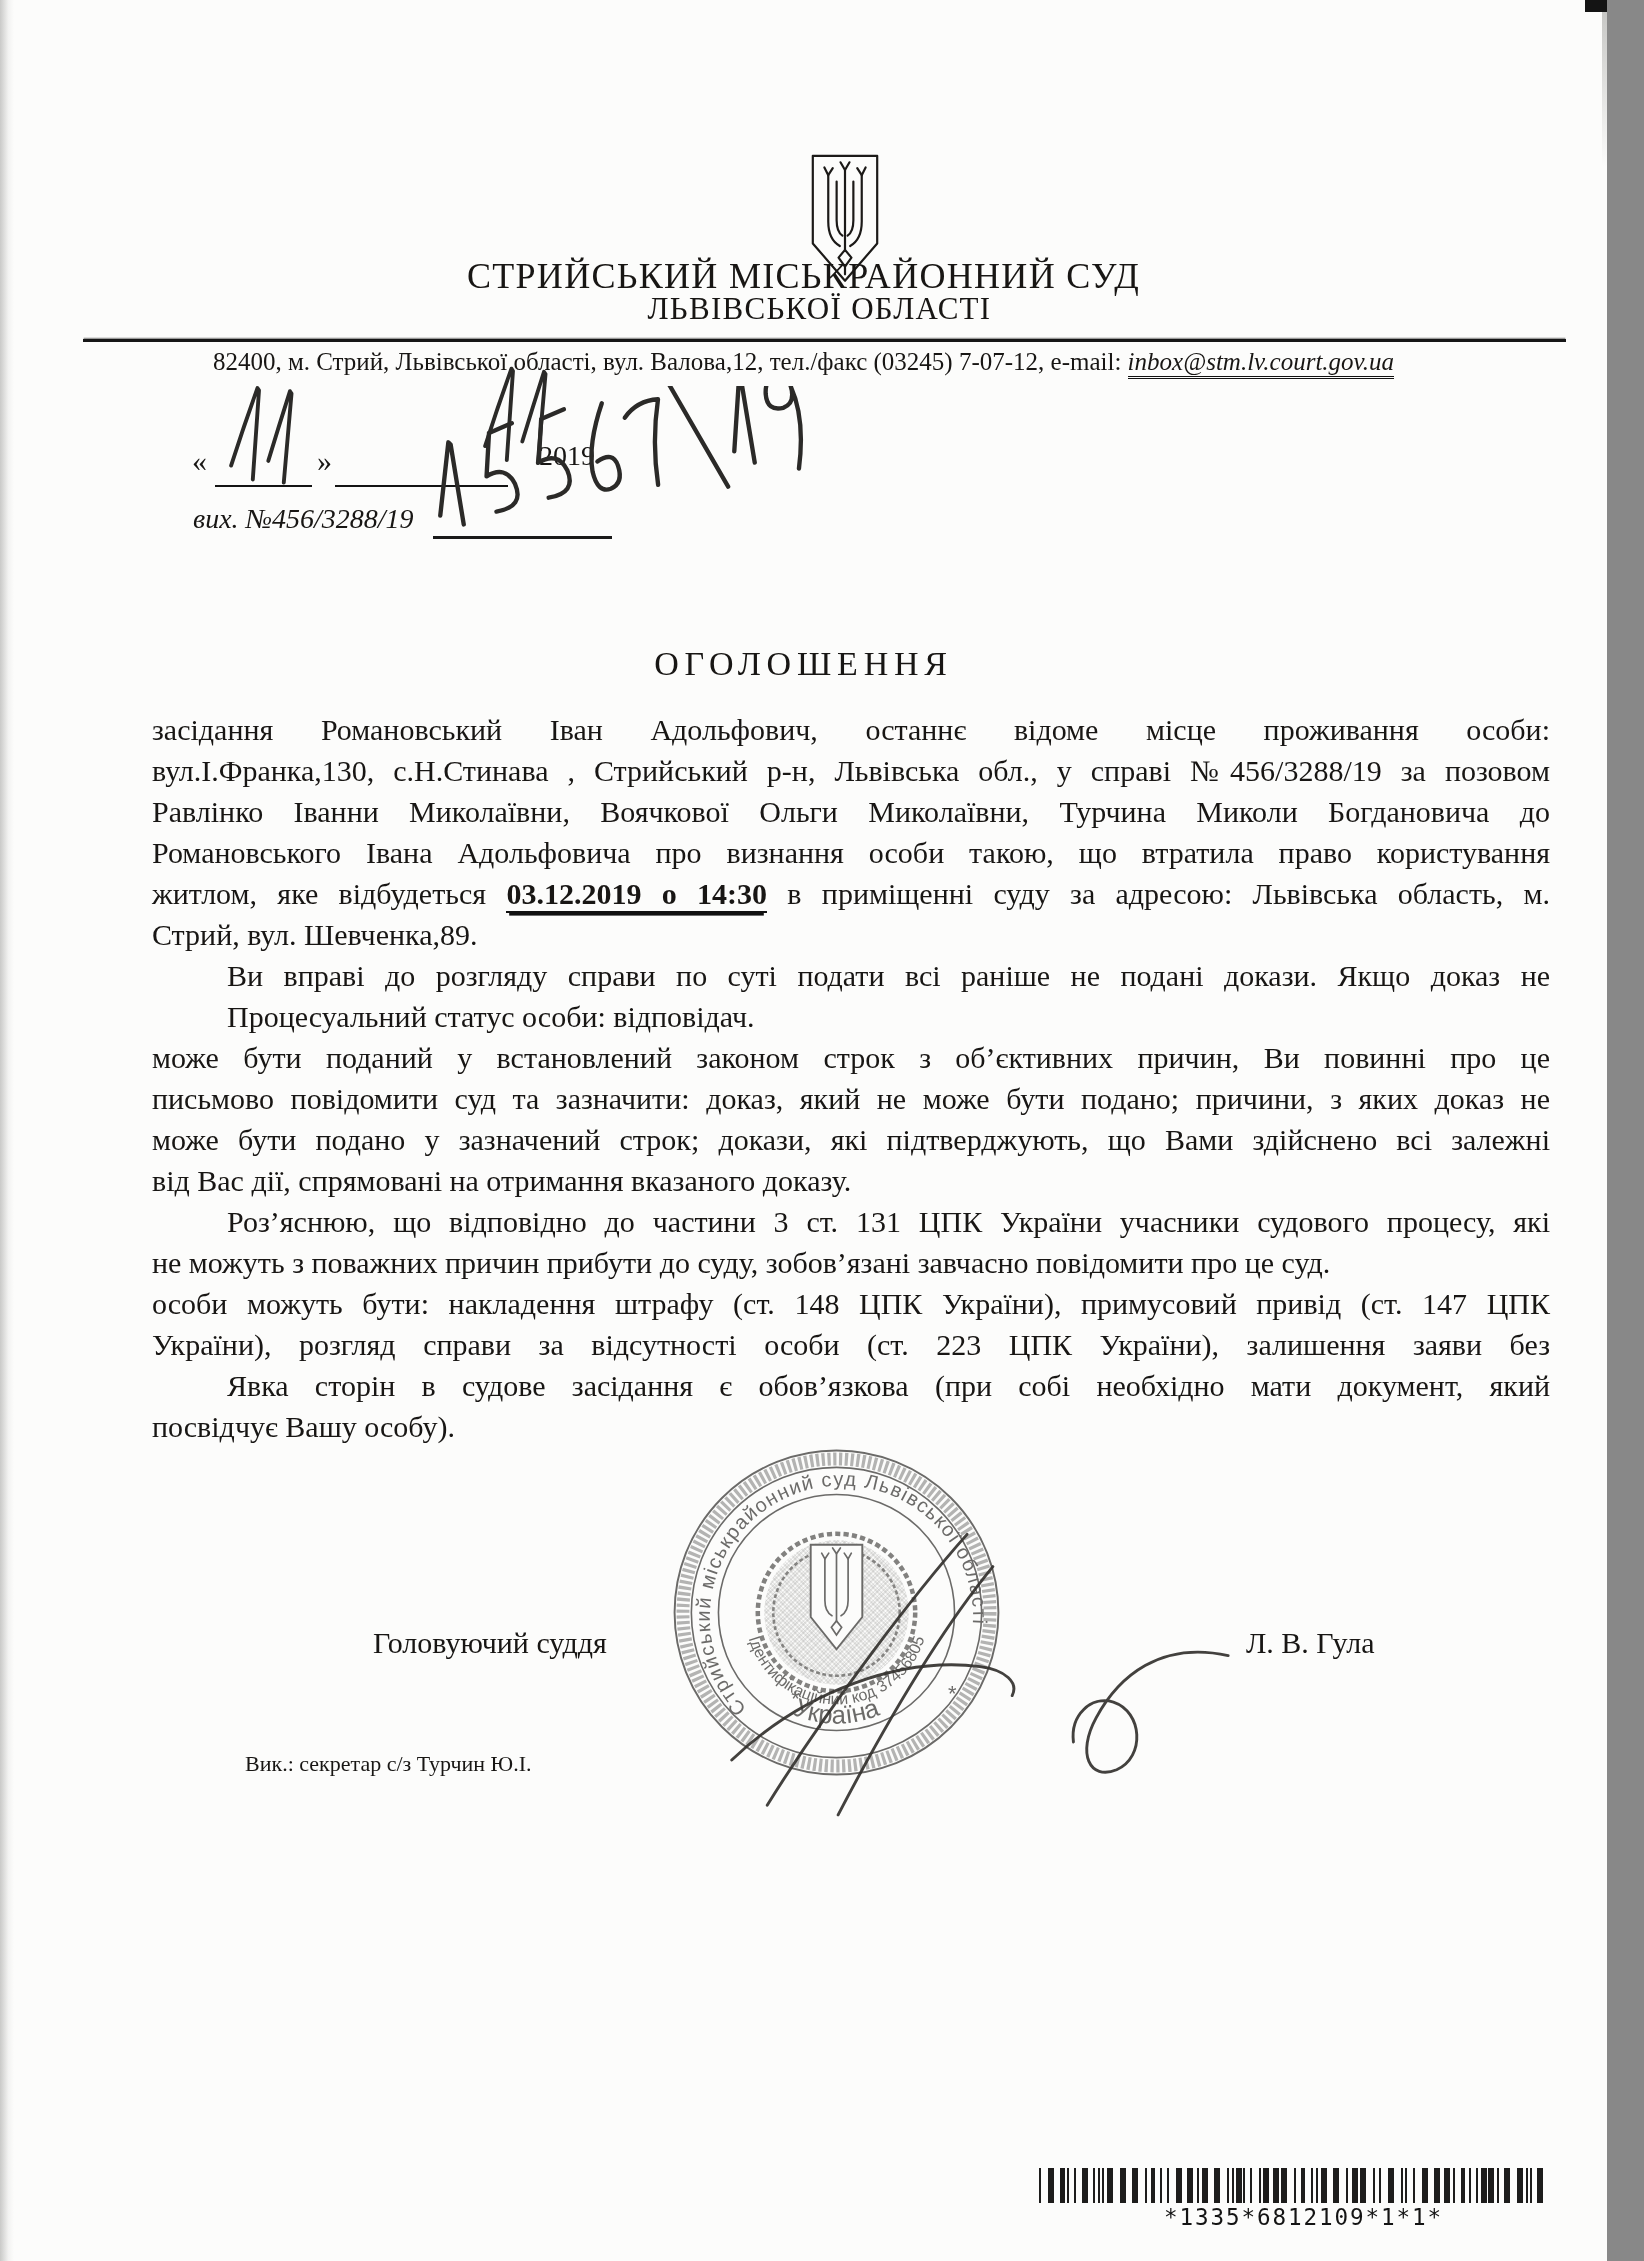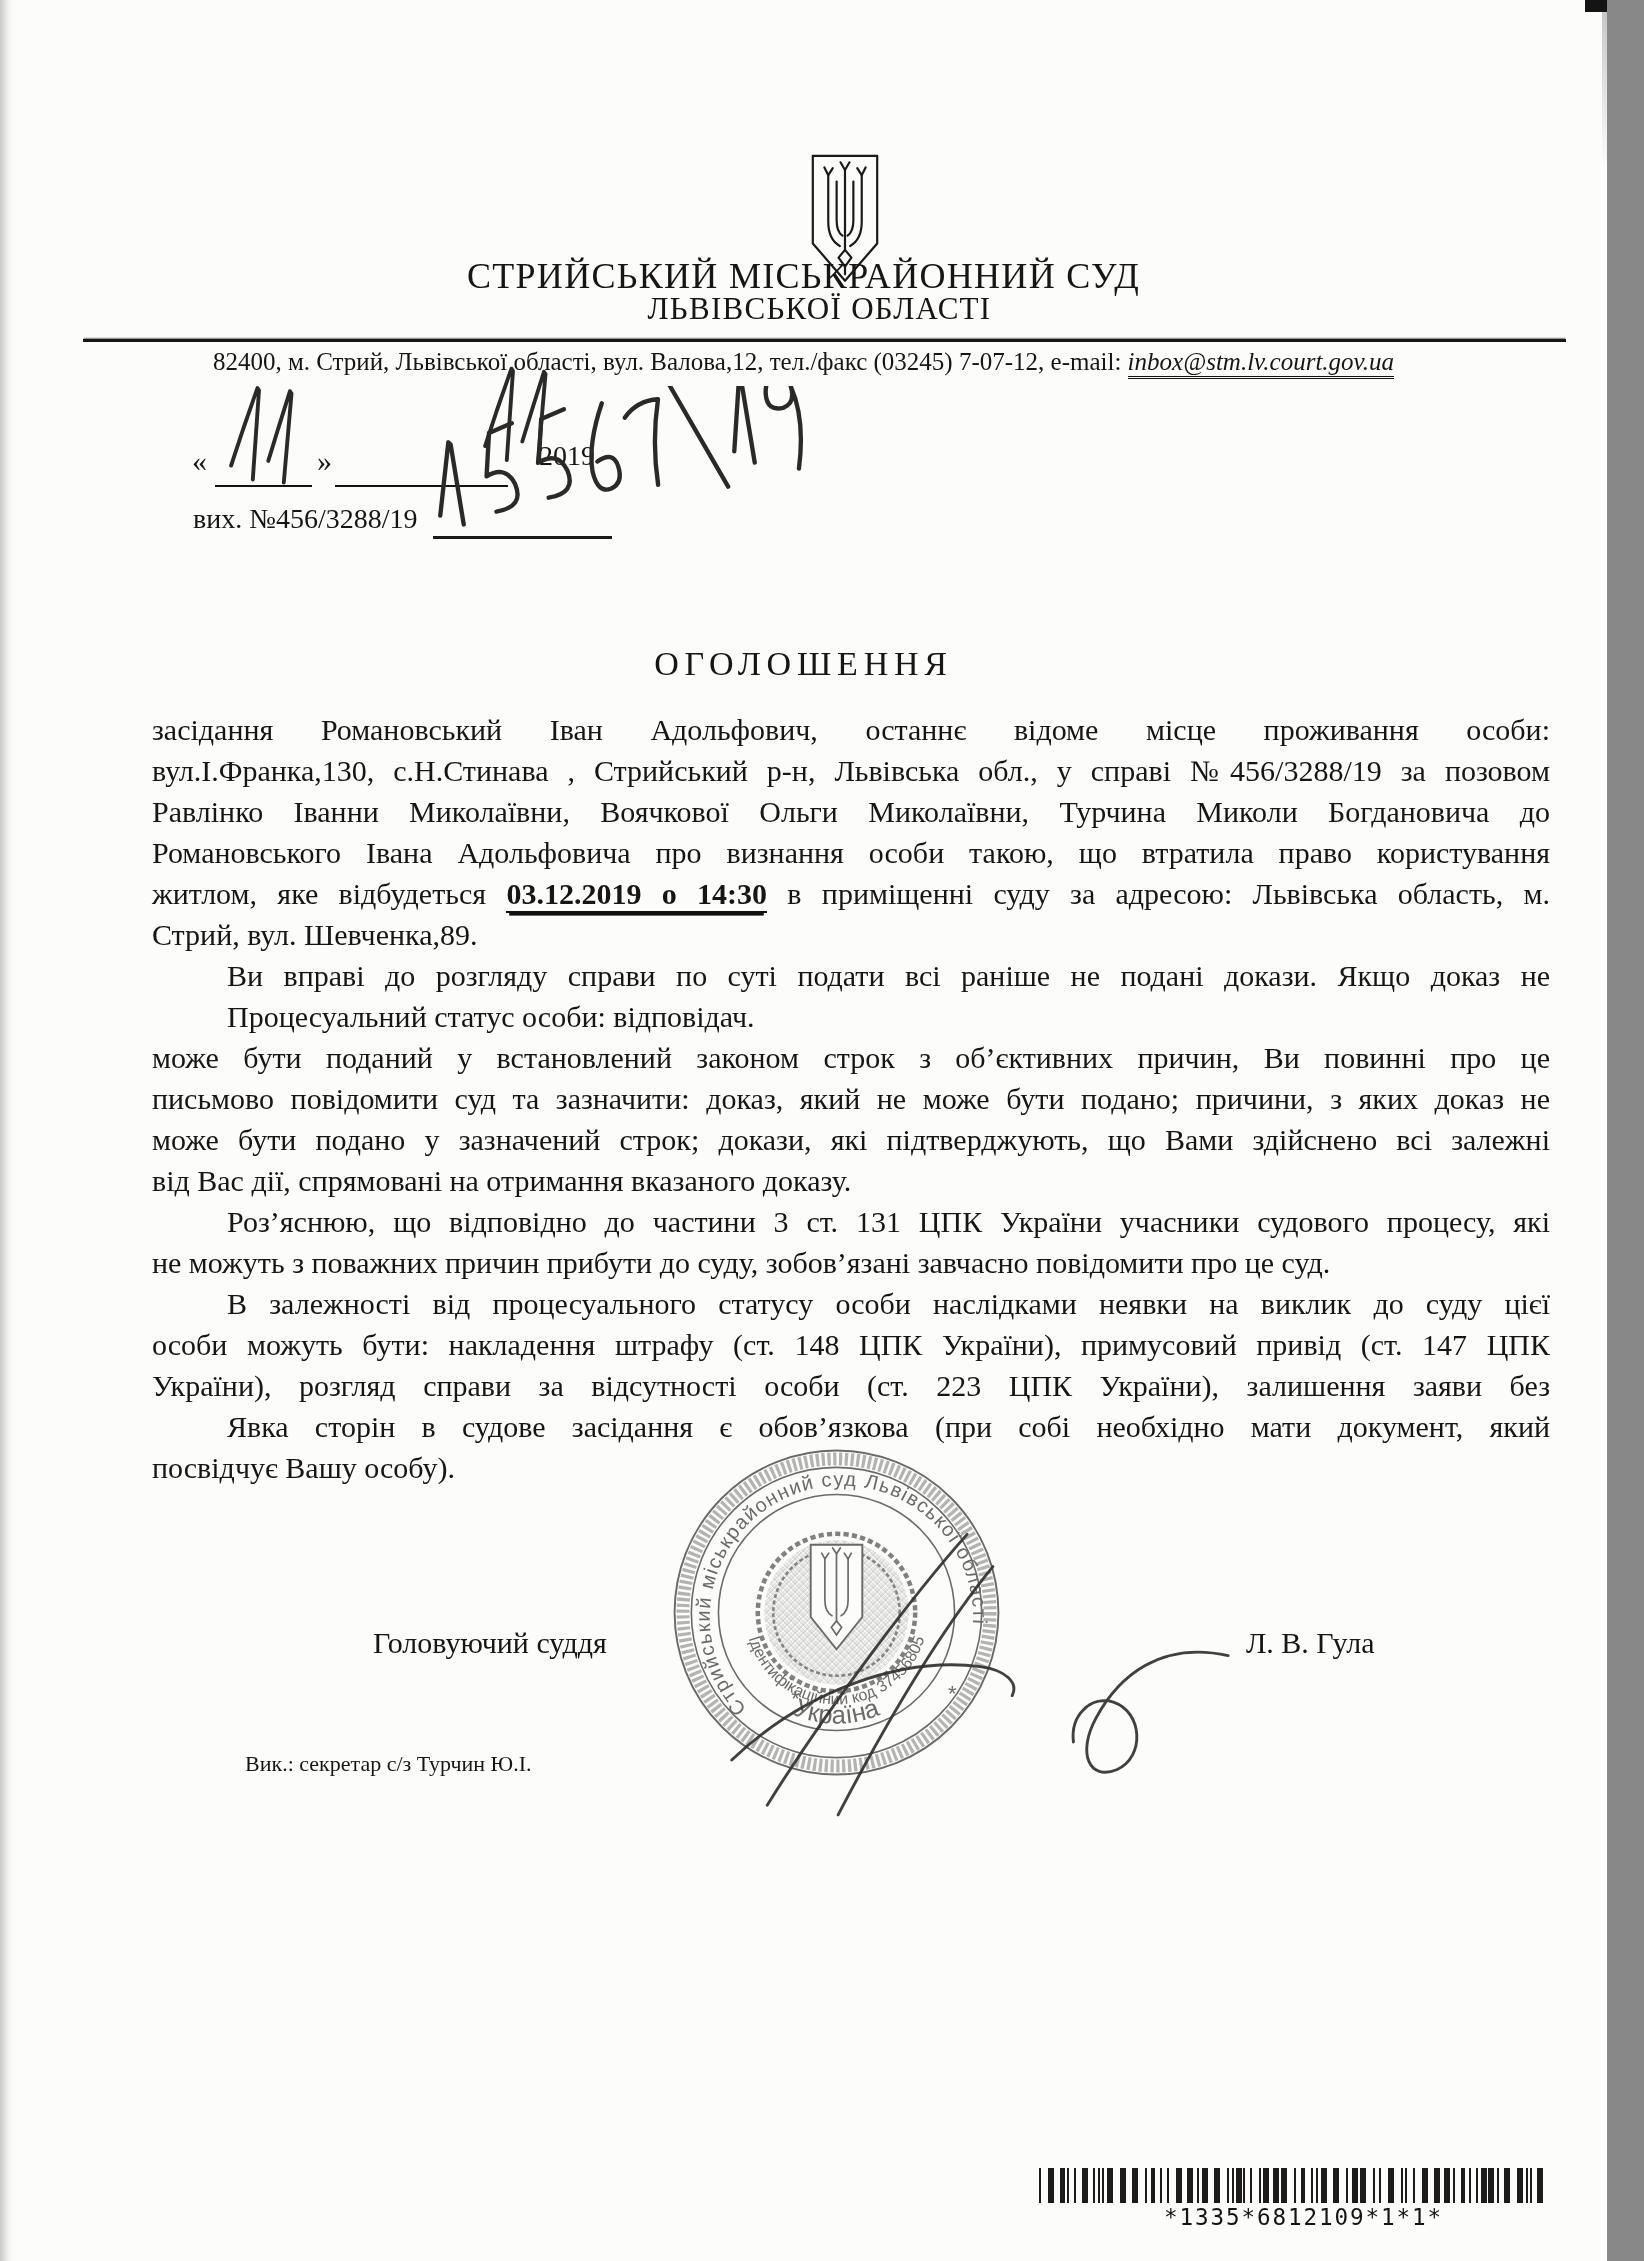--- a/index.html
+++ b/index.html
@@ -21,21 +21,21 @@
   .court2{left:0;right:0;top:291px;text-align:center;font-size:31px;letter-spacing:1.3px;margin-left:32px;}
   .rule{left:83px;top:339px;width:1483px;height:3.2px;background:#161616;box-shadow:0 -1.9px 0 -0.6px #4448;}
   .contact{left:0;right:0;top:348px;text-align:center;font-size:25px;white-space:nowrap;}
   .email{border-bottom:3.9px double #111;padding-bottom:1.3px;font-style:italic;}
   
   .q1{left:192px;top:444px;font-size:30px;}
   .q2{left:317px;top:444px;font-size:30px;}
   .dline1{left:215px;top:485px;width:97px;height:1.9px;background:#141414;}
   .dline2{left:335px;top:485px;width:173px;height:1.9px;background:#141414;}
   .year{left:539px;top:440px;font-size:28px;}
-  .outgoing{left:193px;top:503px;font-size:28px;white-space:nowrap;}
+  .outgoing{left:193px;top:503px;font-size:28px;white-space:nowrap;font-style:italic;}
   .numline{left:433px;top:536px;width:179px;height:2.6px;background:#1a1a1a;}
   
   .hw path{stroke:#2b2a28;stroke-width:5;fill:none;stroke-linecap:round;stroke-linejoin:round;}
   .hw-day{left:224px;top:361px;}
   .hw-month{left:478px;top:348px;}
   .hw-num{left:418px;top:386px;}
   
   .doc-title{left:0;right:0;top:645px;text-align:center;font-size:34px;letter-spacing:5.8px;}
   .bodytext{left:152px;top:709px;width:1398px;font-size:30px;}
   .bl{height:41px;line-height:41px;white-space:nowrap;text-align:justify;text-align-last:justify;}
@@ -128,21 +128,20 @@
     <div class="bl"><span>житлом, яке відбудеться </span><span class="dt">03.12.2019  о  14:30</span><span> в приміщенні суду за адресою: Львівська область, м.</span></div>
     <div class="bl last">Стрий, вул. Шевченка,89.</div>
     <div class="bl ind">Ви вправі до розгляду справи по суті подати всі раніше не подані докази. Якщо доказ не</div>
     <div class="bl last ind">Процесуальний статус особи: відповідач.</div>
     <div class="bl">може бути поданий у встановлений законом строк з об’єктивних причин, Ви повинні про це</div>
     <div class="bl">письмово повідомити суд та зазначити: доказ, який не може бути подано; причини, з яких доказ не</div>
     <div class="bl">може бути подано у зазначений строк; докази, які підтверджують, що Вами здійснено всі залежні</div>
     <div class="bl last">від Вас дії, спрямовані на отримання вказаного доказу.</div>
     <div class="bl ind">Роз’яснюю, що відповідно до частини 3 ст. 131 ЦПК України учасники судового процесу, які</div>
     <div class="bl last">не можуть з поважних причин прибути до суду, зобов’язані завчасно повідомити про це суд.</div>
-    <div class="bl ind">В залежності від процесуального статусу особи наслідками неявки на виклик до суду цієї</div>
     <div class="bl">особи можуть бути: накладення штрафу (ст. 148 ЦПК України), примусовий привід (ст. 147 ЦПК</div>
     <div class="bl">України), розгляд справи за відсутності особи (ст. 223 ЦПК України), залишення заяви без</div>
     <div class="bl ind">Явка сторін в судове засідання є обов’язкова (при собі необхідно мати документ, який</div>
     <div class="bl last">посвідчує Вашу особу).</div>
   </div>
 
   <div class="abs sig-role">Головуючий суддя</div>
   <div class="abs sig-name">Л. В. Гула</div>
   <div class="abs executor">Вик.:  секретар с/з Турчин Ю.І.</div>
 

